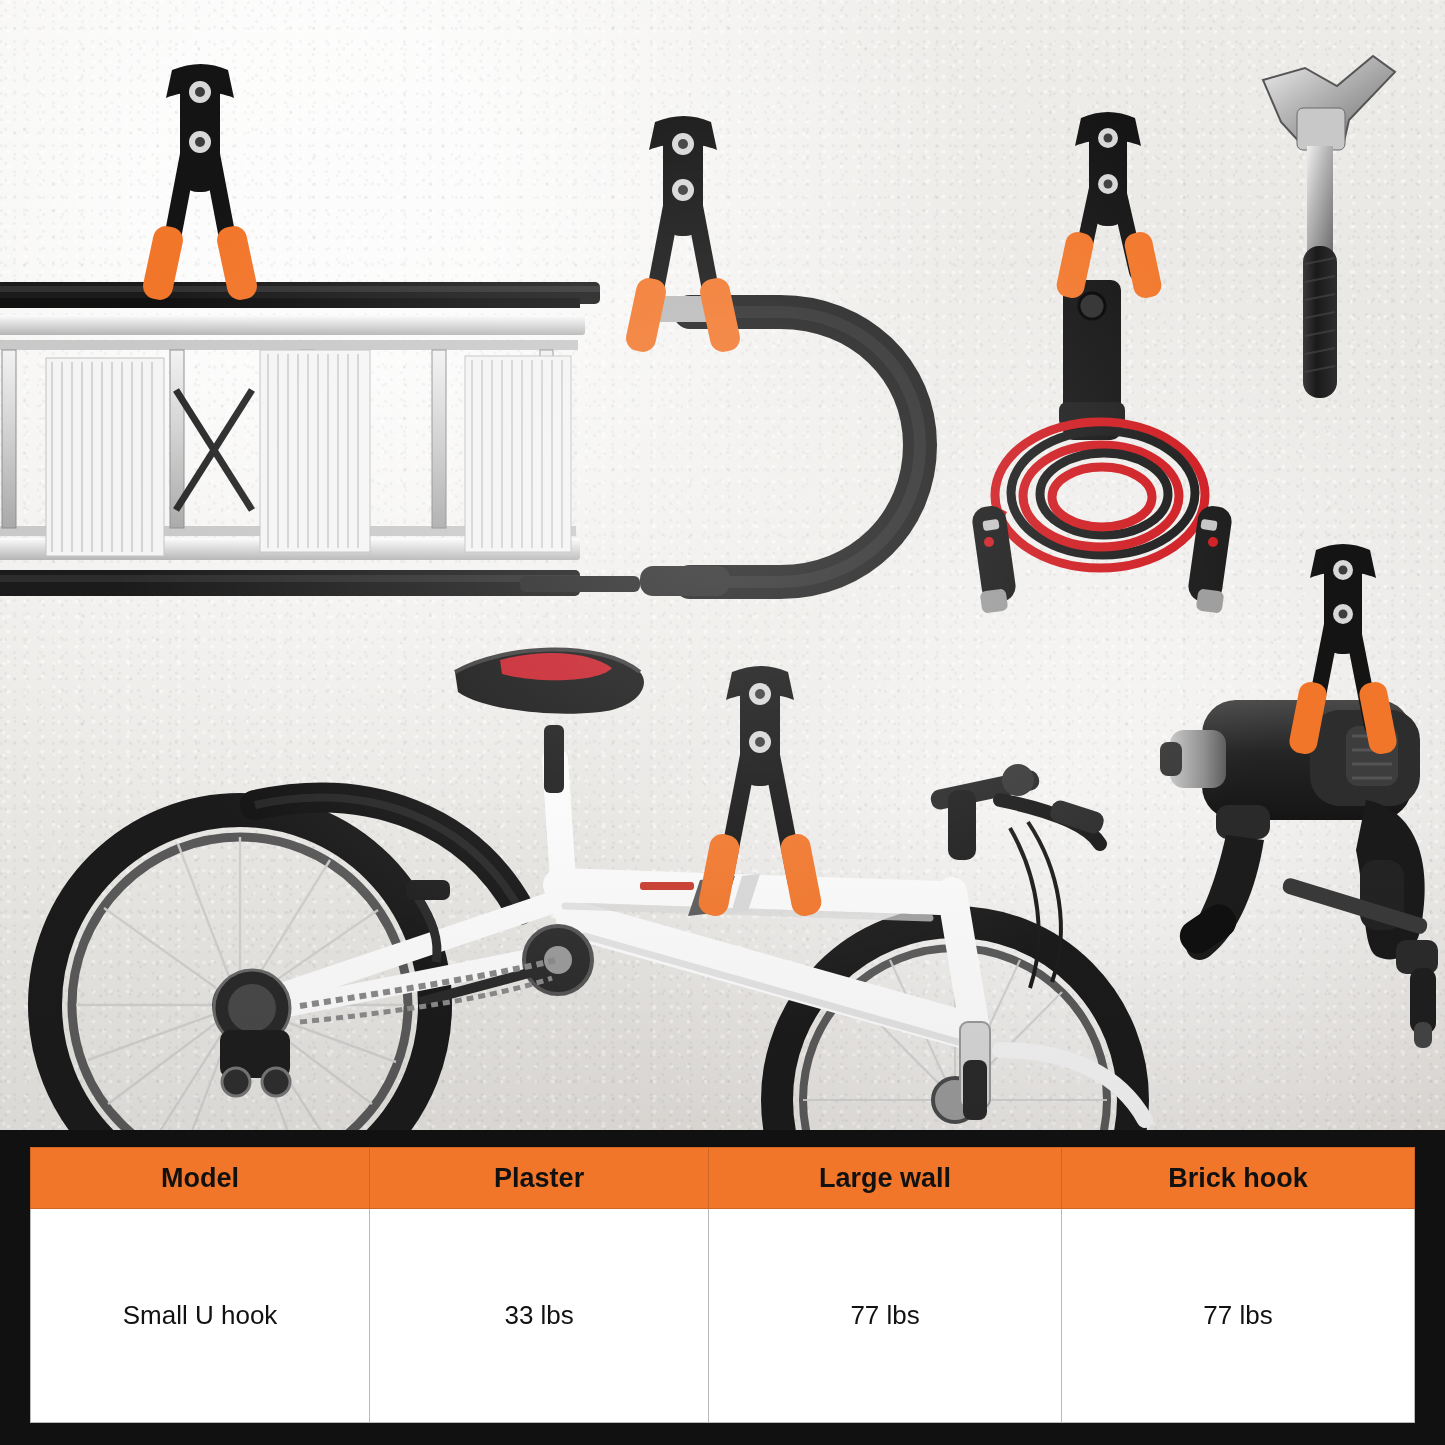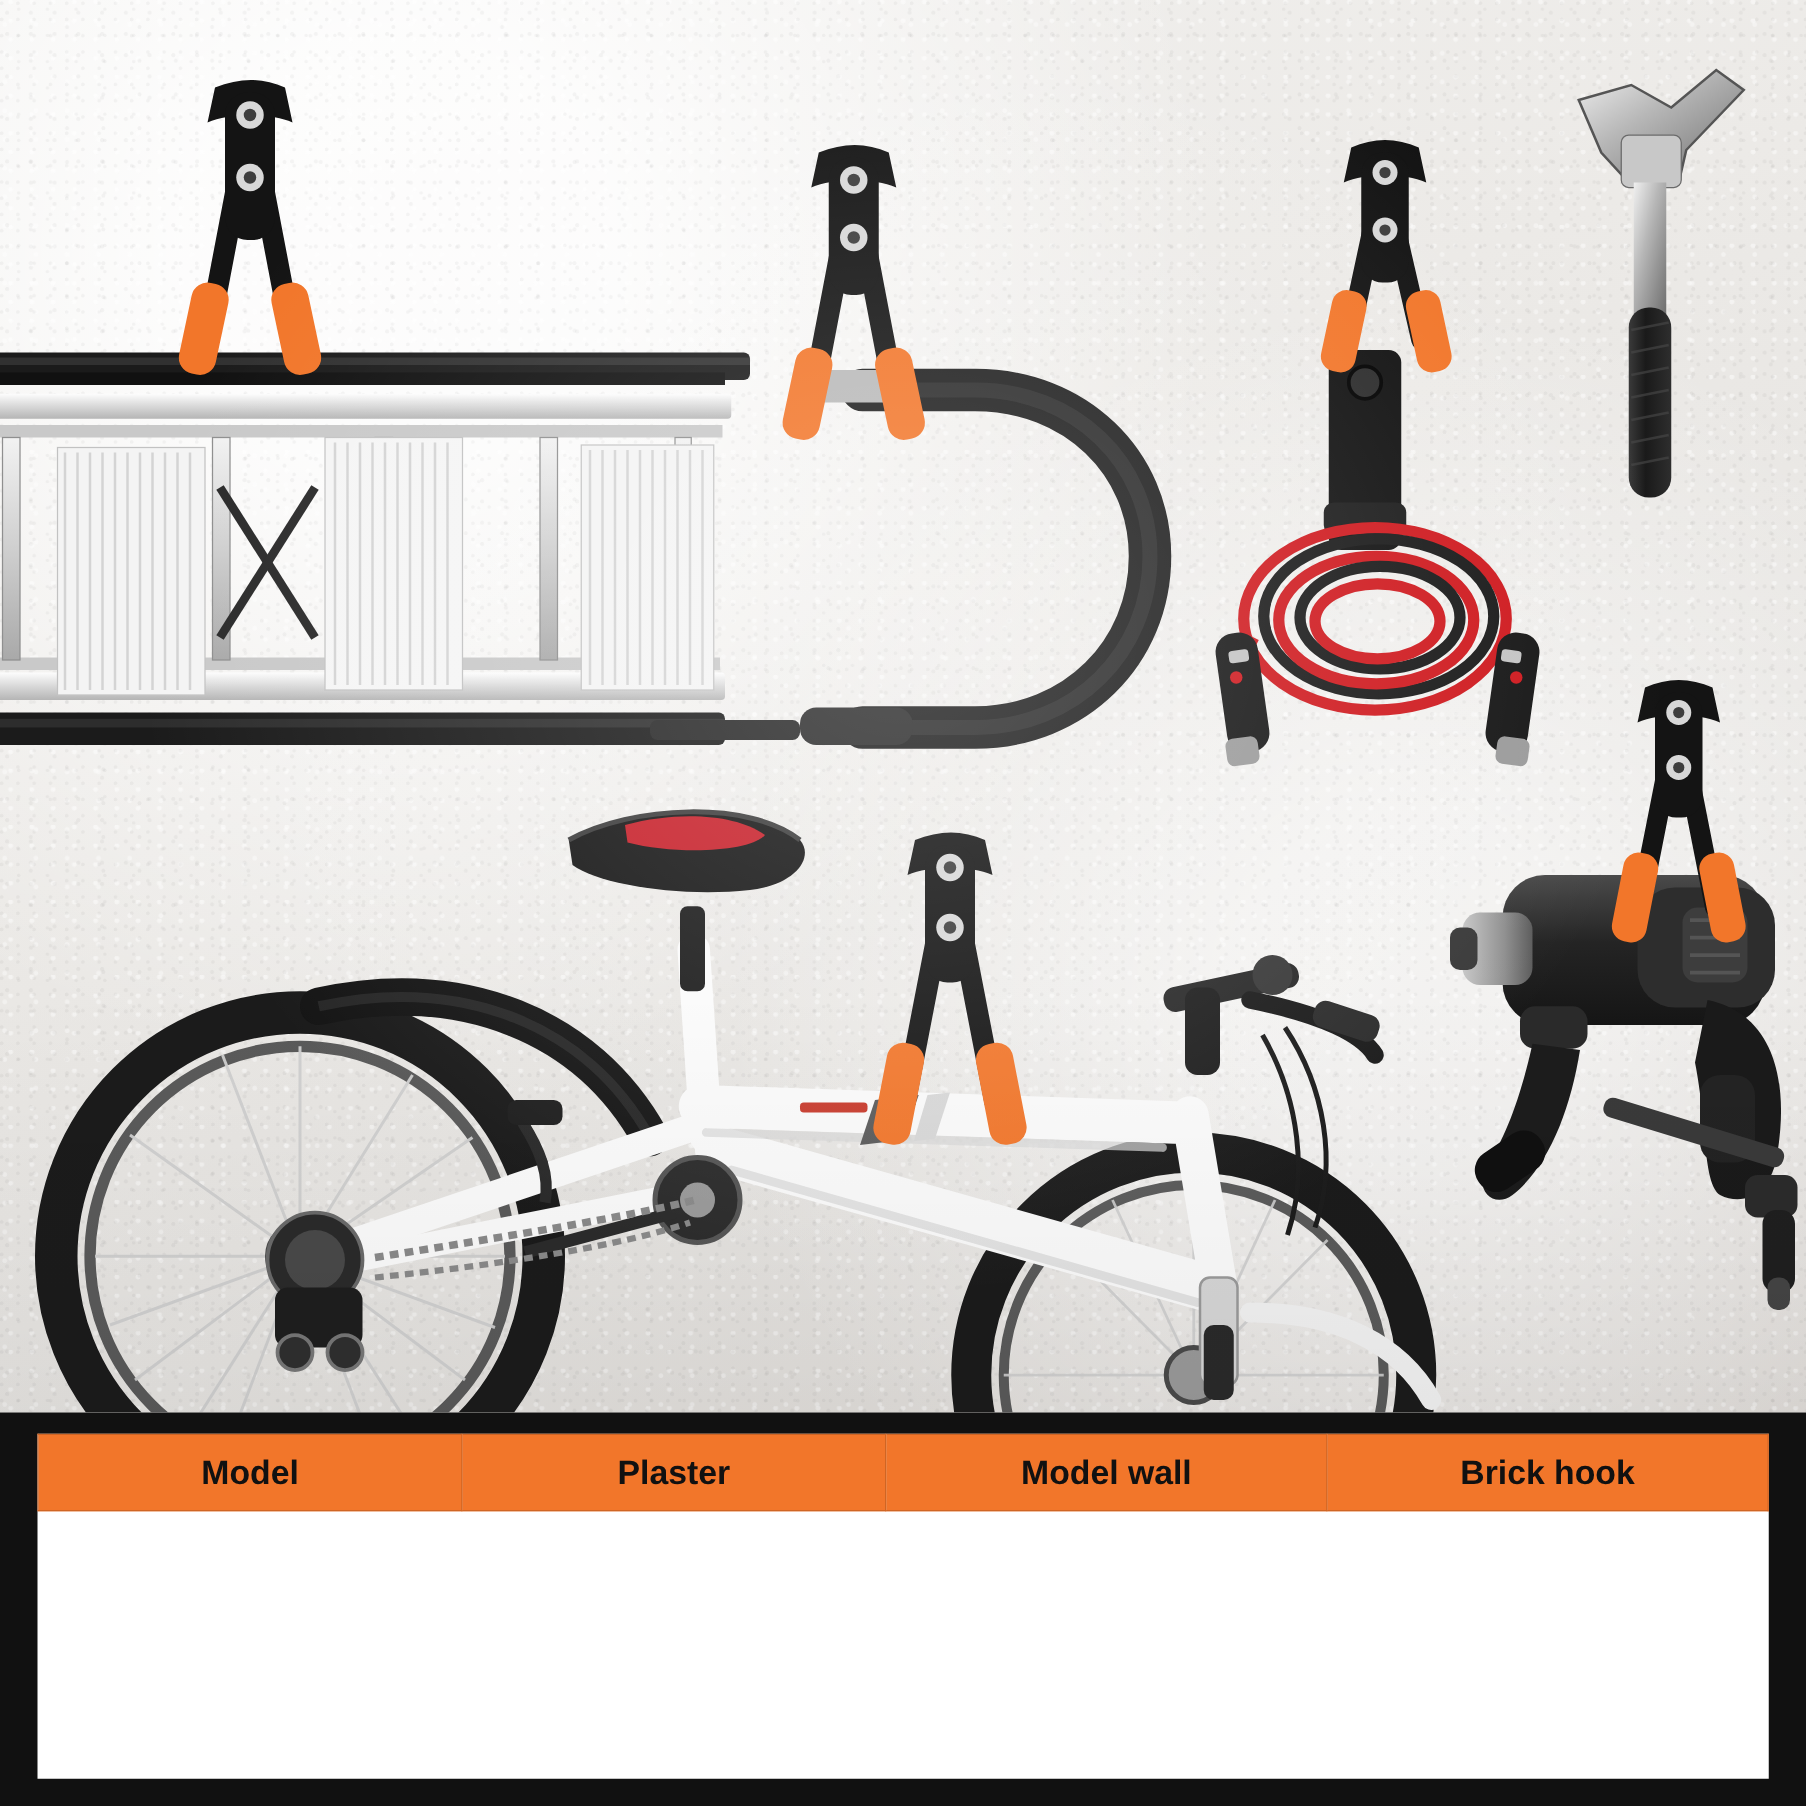--- a/index.html
+++ b/index.html
@@ -517,22 +517,28 @@
       <colgroup>
           <col class="c1">
           <col class="c2">
           <col class="c3">
           <col class="c4">
         </colgroup>
       <thead>
         <tr>
           <th>Model</th>
           <th>Plaster</th>
-          <th>Model wall</th>
+          <th>Large wall</th>
           <th>Brick hook</th>
         </tr>
       </thead>
       <tbody>
+        <tr>
+          <td class="model">Small U hook</td>
+          <td>33 lbs</td>
+          <td>77 lbs</td>
+          <td>77 lbs</td>
+        </tr>
       </tbody>
     </table>
   </div>
 
 </div>
 
 </body></html>

